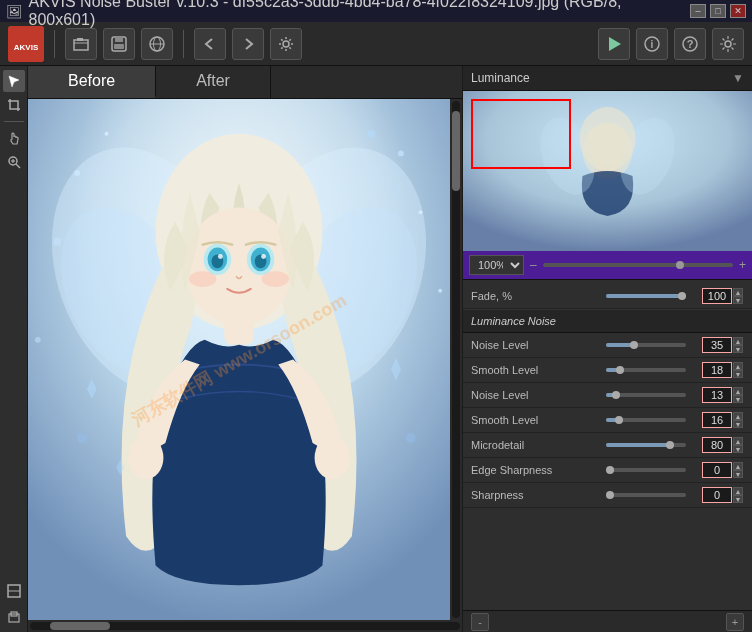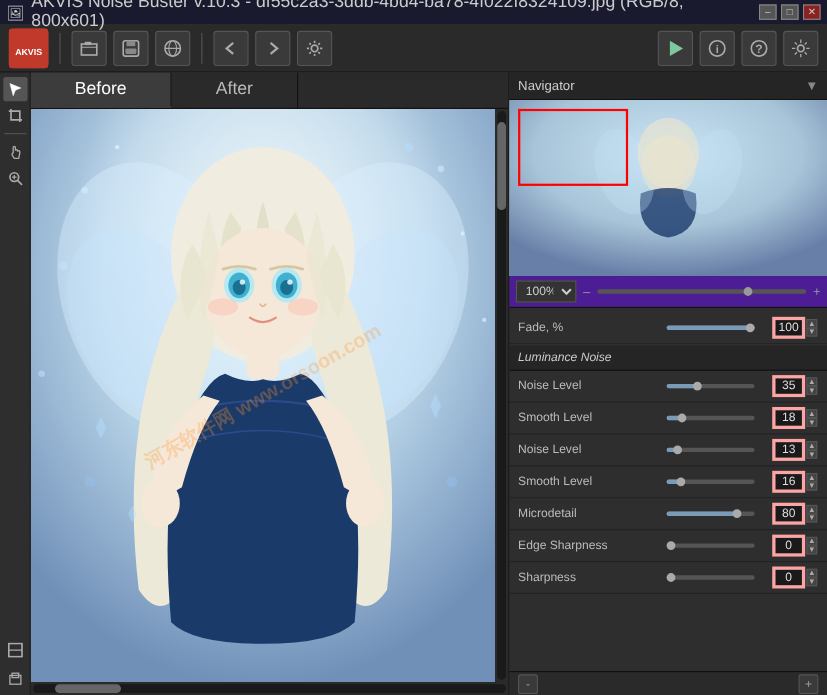--- a/index.html
+++ b/index.html
@@ -275,21 +275,21 @@
       top: -2px;
     }
     .param-value-box {
       width: 42px;
       display: flex;
       align-items: center;
       gap: 1px;
     }
     .param-value {
       background: #1a1a1a;
-      border: 3px solid #fca5a5;
+      border: 1px solid #fca5a5;
       color: #ddd;
       font-size: 11px;
       width: 30px;
       text-align: center;
       padding: 1px 2px;
     }
     .param-arrows {
       display: flex;
       flex-direction: column;
       gap: 0;
@@ -629,21 +629,21 @@
     <div class="h-scrollbar">
       <div class="h-scrollbar-track">
         <div class="h-scrollbar-thumb"></div>
       </div>
     </div>
   </div>
 
   <div class="right-panel">
 
     <div class="navigator-header">
-      <span class="navigator-title">Navigator</span>
+      <span class="navigator-title">Luminance</span>
       <span style="color:#888; font-size:12px;">▼</span>
     </div>
     <div class="nav-preview">
       <div class="nav-preview-img">
         <svg width="100%" height="100%" viewBox="0 0 290 160" preserveAspectRatio="xMidYMid slice">
           <defs>
             <radialGradient id="navBg" cx="50%" cy="30%" r="70%">
               <stop offset="0%" stop-color="#c8e4f4"></stop>
               <stop offset="60%" stop-color="#a8c4d8"></stop>
               <stop offset="100%" stop-color="#6880a8"></stop>

